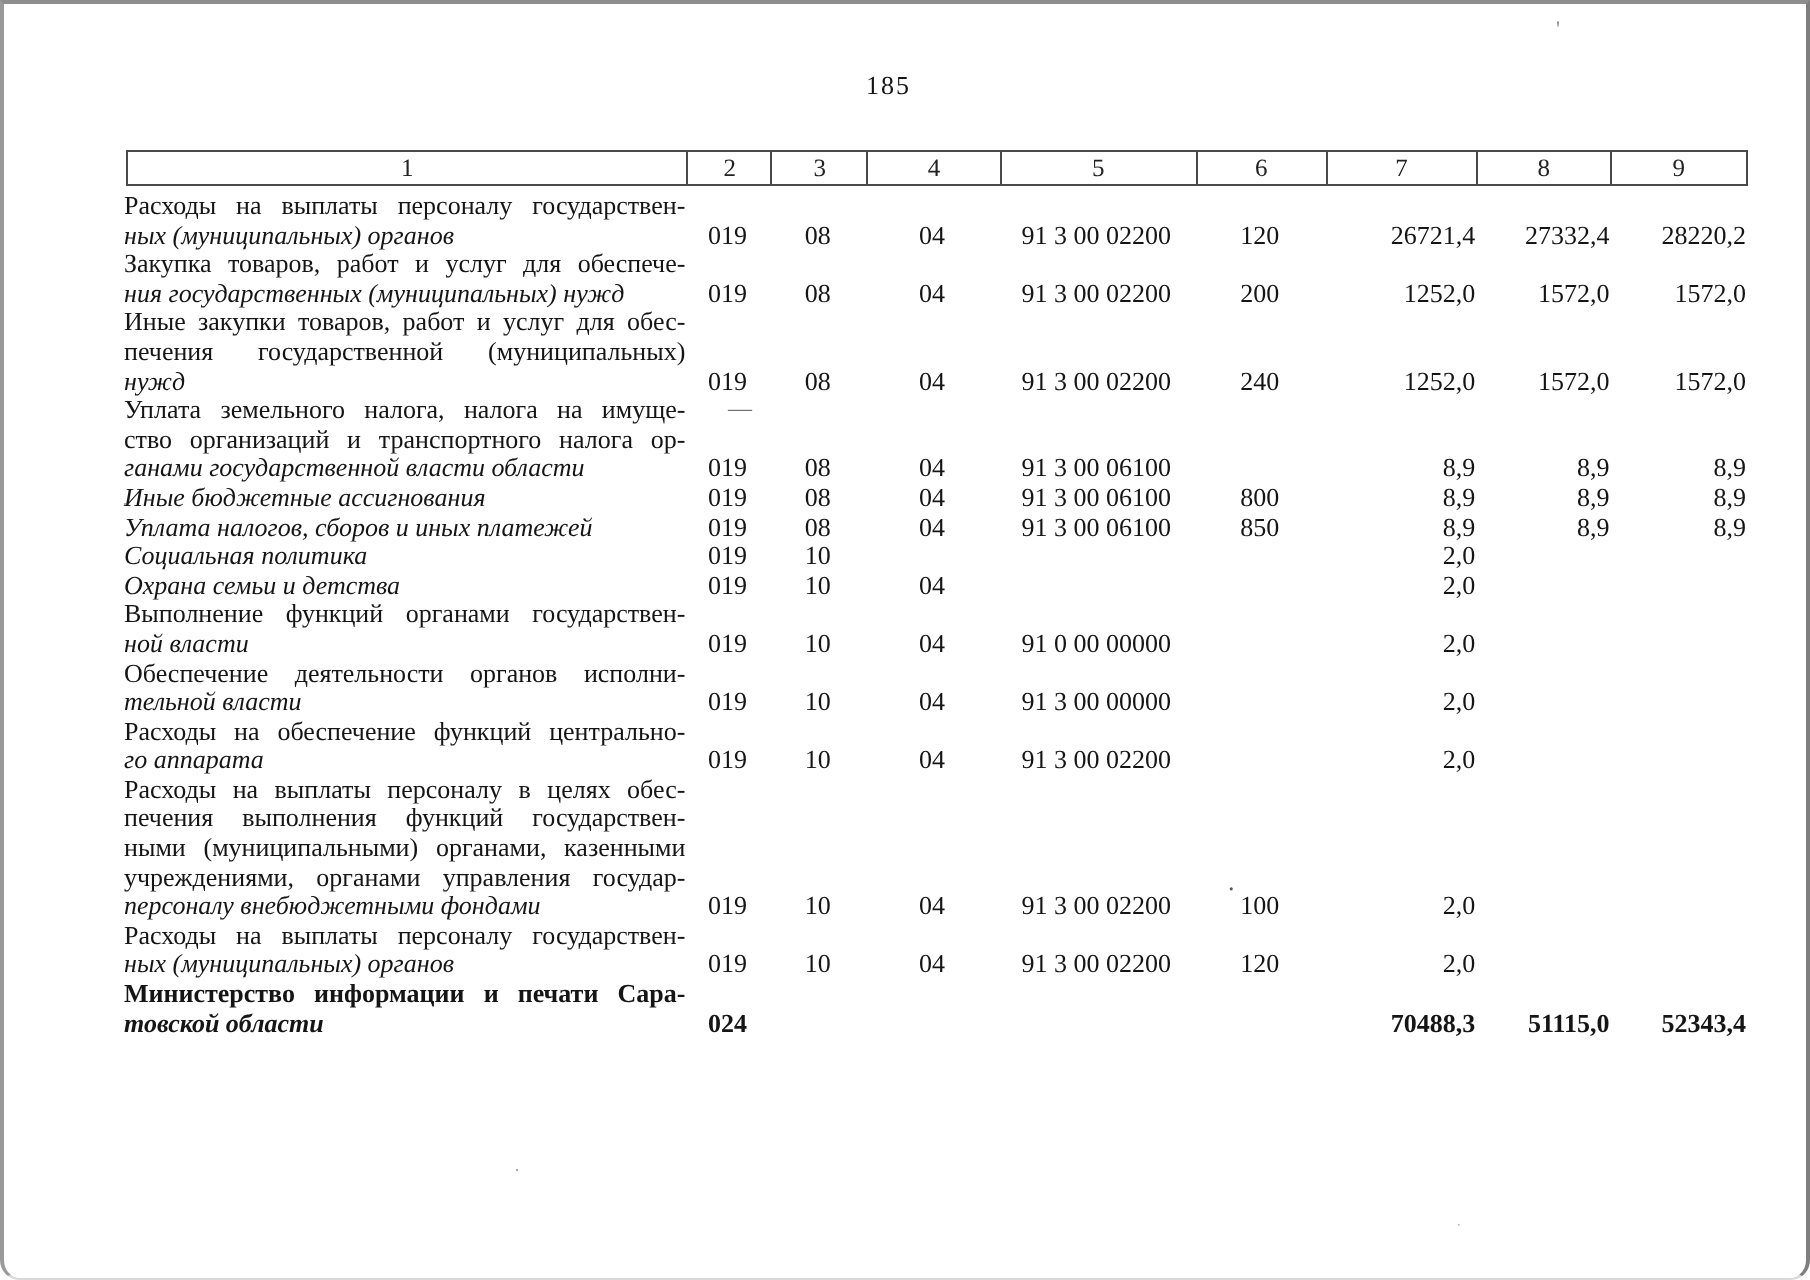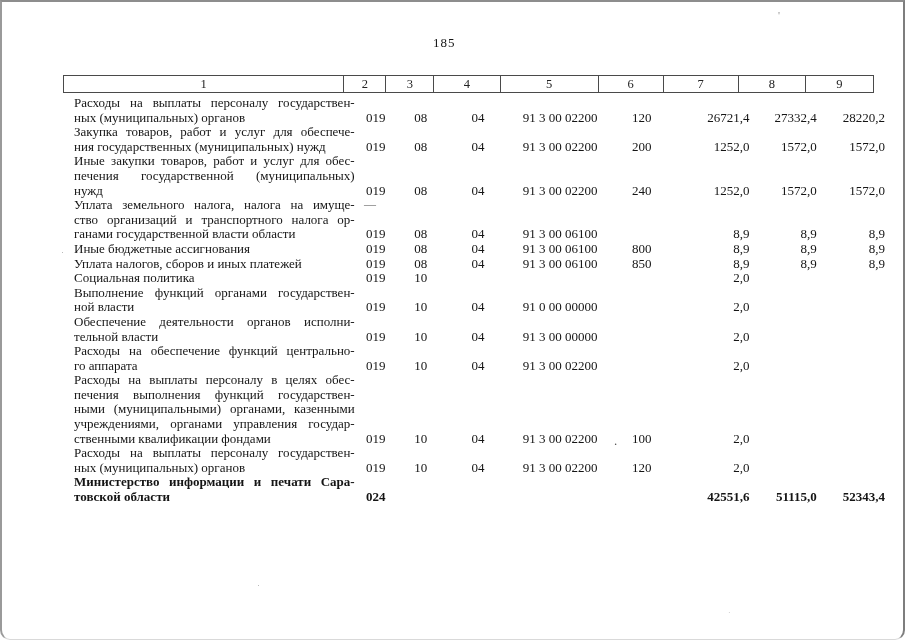--- a/index.html
+++ b/index.html
@@ -25,28 +25,28 @@
     position:absolute; left:61px; top:73px;
     width:811px; table-layout:fixed; border-collapse:collapse;
   }
   table.head td {
     border:1.5px solid #4a4a4a;
     height:16px; padding:0;
     text-align:center; font-size:12.5px; line-height:15px;
     color:#222;
   }
   table.body {
-    position:absolute; left:72px; top:94px;
+    position:absolute; left:60px; top:94px;
     width:811px; table-layout:fixed; border-collapse:collapse;
     font-size:13px; line-height:14.6px;
   }
   table.body td { padding:0; vertical-align:bottom; }
   td.c1 { padding-left:11px; padding-right:3px; }
   td.c1 .jline { text-align:justify; text-align-last:justify; }
-  td.c1 .lline { text-align:left; }
+  td.c1 .lline { text-align:left;font-style:italic; }
   td.c2, td.c3, td.c4, td.c5, td.c6 { text-align:center; }
   td.c7, td.c8, td.c9 { text-align:right; }
   td.c7 { padding-right:2px; }
   td.c8 { padding-right:3px; }
   td.c9 { padding-right:2px; }
   tr.bold { font-weight:bold; }
   .artifact { position:absolute; font-family:"Liberation Serif",serif; }
 </style>
 </head>
 <body>
@@ -187,20 +187,33 @@
           <td class="c3">10</td>
           <td class="c4"></td>
           <td class="c5"></td>
           <td class="c6"></td>
           <td class="c7">2,0</td>
           <td class="c8"></td>
           <td class="c9"></td>
         </tr>
         <tr>
           <td class="c1">
+            <div class="lline">Охрана семьи и детства</div>
+          </td>
+          <td class="c2">019</td>
+          <td class="c3">10</td>
+          <td class="c4">04</td>
+          <td class="c5"></td>
+          <td class="c6"></td>
+          <td class="c7">2,0</td>
+          <td class="c8"></td>
+          <td class="c9"></td>
+        </tr>
+        <tr>
+          <td class="c1">
             <div class="jline">Выполнение функций органами государствен-</div>
             <div class="lline">ной власти</div>
           </td>
           <td class="c2">019</td>
           <td class="c3">10</td>
           <td class="c4">04</td>
           <td class="c5">91 0 00 00000</td>
           <td class="c6"></td>
           <td class="c7">2,0</td>
           <td class="c8"></td>
@@ -233,21 +246,21 @@
           <td class="c7">2,0</td>
           <td class="c8"></td>
           <td class="c9"></td>
         </tr>
         <tr>
           <td class="c1">
             <div class="jline">Расходы на выплаты персоналу в целях обес-</div>
             <div class="jline">печения выполнения функций государствен-</div>
             <div class="jline">ными (муниципальными) органами, казенными</div>
             <div class="jline">учреждениями, органами управления государ-</div>
-            <div class="lline">ственными квалификации фондами</div>
+            <div class="lline">персоналу внебюджетными фондами</div>
           </td>
           <td class="c2">019</td>
           <td class="c3">10</td>
           <td class="c4">04</td>
           <td class="c5">91 3 00 02200</td>
           <td class="c6">100</td>
           <td class="c7">2,0</td>
           <td class="c8"></td>
           <td class="c9"></td>
         </tr>
@@ -268,21 +281,21 @@
         <tr class="bold">
           <td class="c1">
             <div class="jline">Министерство информации и печати Сара-</div>
             <div class="lline">товской области</div>
           </td>
           <td class="c2">024</td>
           <td class="c3"></td>
           <td class="c4"></td>
           <td class="c5"></td>
           <td class="c6"></td>
-          <td class="c7">42551,6</td>
+          <td class="c7">70488,3</td>
           <td class="c8">51115,0</td>
           <td class="c9">52343,4</td>
         </tr>
       </tbody>
   </table>
 
   <div id="artifacts">
       <span class="artifact" style="left: 362px; top: 195px; font-size: 12px; color: rgb(111, 111, 111);">—</span>
       <span class="artifact" style="left: 612px; top: 431px; font-size: 13px; color: rgb(85, 85, 85);">.</span>
       <span class="artifact" style="left: 776px; top: 7px; font-size: 11px; color: rgb(138, 138, 138);">'</span>

